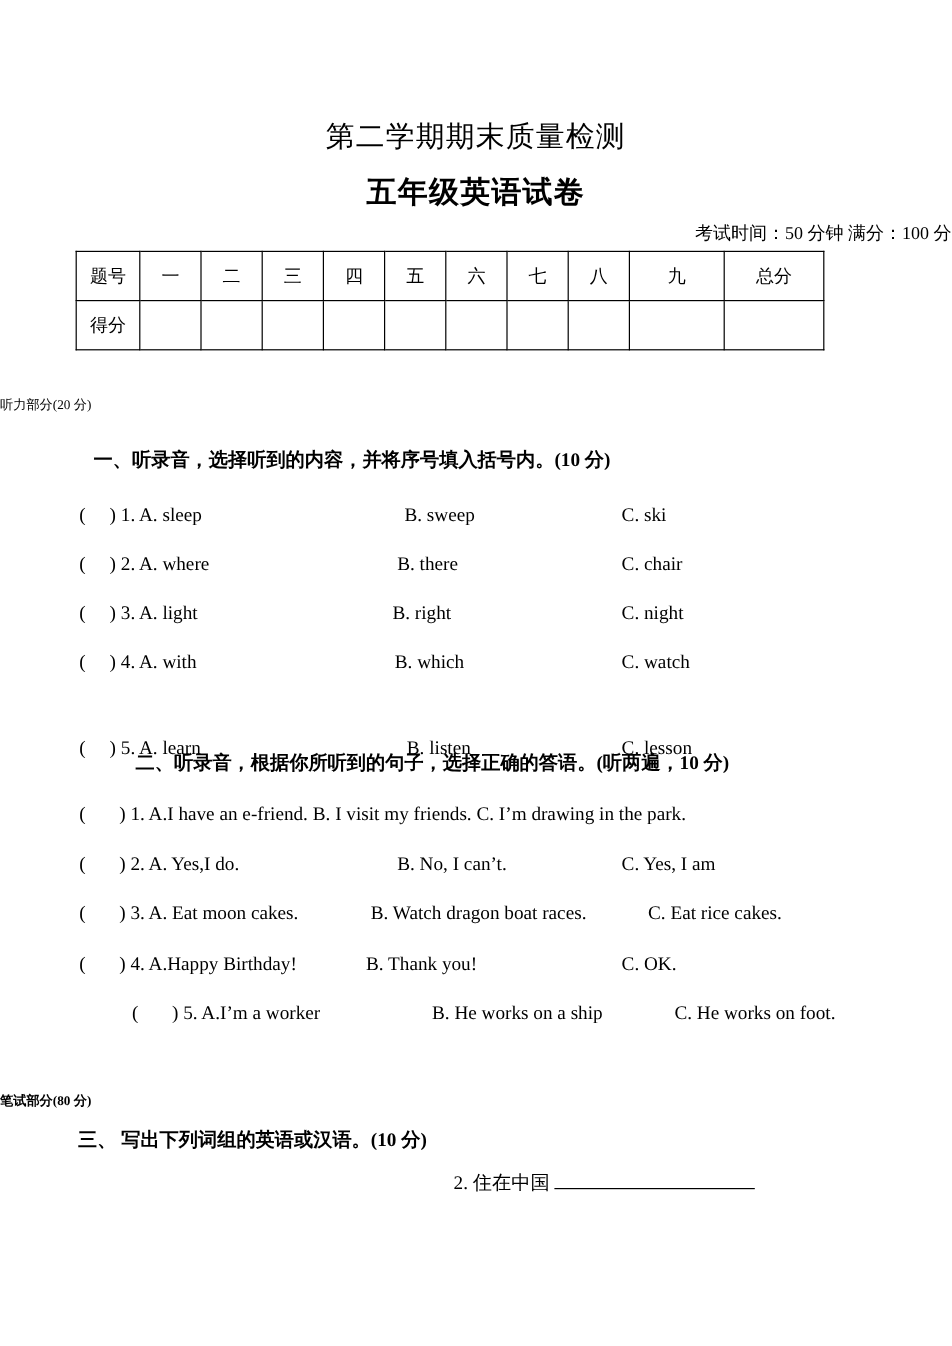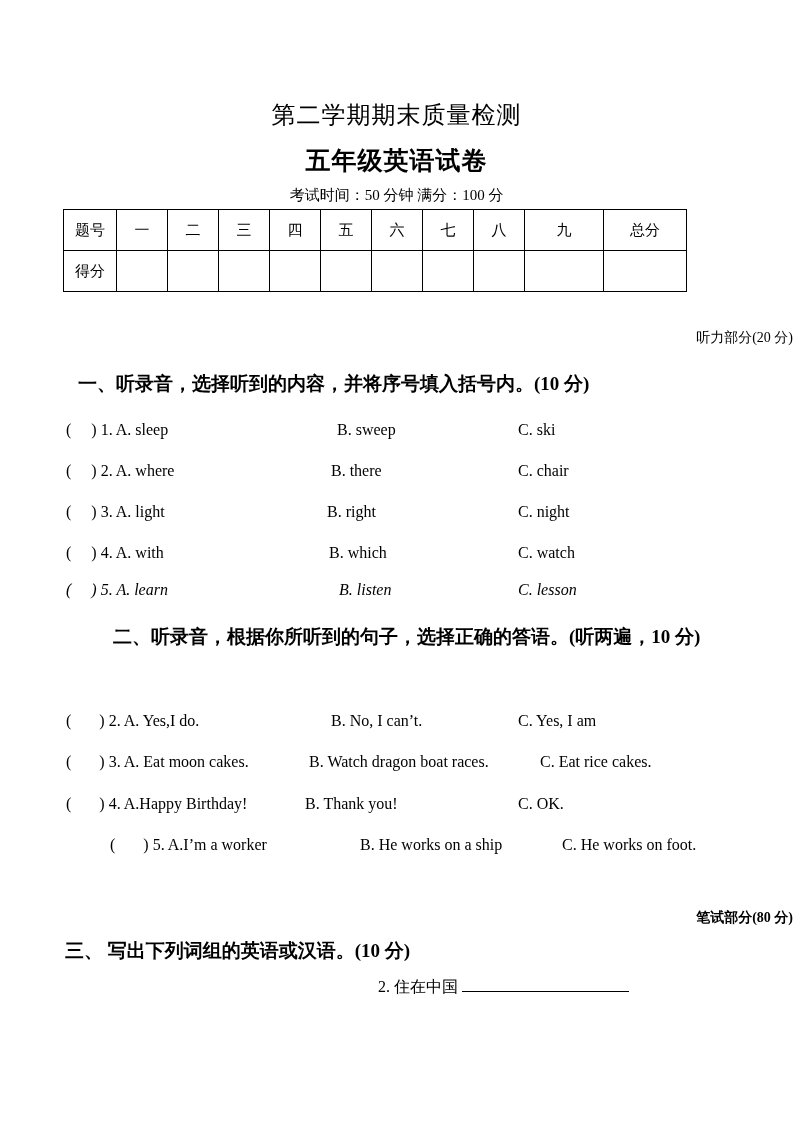--- a/index.html
+++ b/index.html
@@ -39,21 +39,21 @@
     text-align: center;
     font-size: 25px;
     font-weight: bold;
     line-height: 32px;
     letter-spacing: 1px;
   }
   .doc-info {
     position: absolute;
     left: 0; top: 185px;
     width: 793px;
-    text-align: center;
+    text-align: right;
     font-size: 15px;
     line-height: 20px;
   }
 
   
   .score-table {
     position: absolute;
     left: 63px;
     top: 209px;
     border-collapse: collapse;
@@ -69,28 +69,28 @@
   }
   .score-table .c-label { width: 52px; }
   .score-table .c-num   { width: 50px; }
   .score-table .c-wide  { width: 78px; }
   .score-table .c-total { width: 82px; }
 
   
   .part-title {
     position: absolute;
     width: 793px;
-    text-align: right;
-    font-size: 14px;
+    text-align: left;
+    font-size: 11px;
     line-height: 24px;
   }
 
   .sec-heading {
     position: absolute;
-    font-size: 19px;
+    font-size: 16px;
     font-weight: bold;
     line-height: 22px;
     white-space: nowrap;
   }
 
   
   .qrow {
     position: absolute;
     left: 66px;
     width: 680px;
@@ -197,30 +197,35 @@
   </div>
 
   <div class="qrow" style="top:541px;">
     <span>(&nbsp;&nbsp;&nbsp;&nbsp;&nbsp;)</span>
     <span>4.</span>
     <span>A. with</span>
     <span class="opt" style="left:263px;">B. which</span>
     <span class="opt" style="left:452px;">C. watch</span>
   </div>
 
-  <div class="qrow" style="top:578px;font-style:italic;">
+  <div class="qrow" style="top:612px;">
     <span>(&nbsp;&nbsp;&nbsp;&nbsp;&nbsp;)</span>
     <span>5.</span>
     <span>A. learn</span>
     <span class="opt" style="left:273px;">B. listen</span>
     <span class="opt" style="left:452px;">C. lesson</span>
   </div>
 
   <div class="sec-heading" style="left:65px; top:626px;margin-left:48px;">二、听录音，根据你所听到的句子，选择正确的答语。(听两遍，10 分)</div>
 
+  <div class="qrow-flow" style="top:667px;">
+    <span>(&nbsp;&nbsp;&nbsp;&nbsp;&nbsp;&nbsp;&nbsp;)</span>
+    <span>1.</span>
+    <span>A.I have an e-friend. B. I visit my friends. C. I’m drawing in the park.</span>
+  </div>
 
   <div class="qrow" style="top:709px;">
     <span>(&nbsp;&nbsp;&nbsp;&nbsp;&nbsp;&nbsp;&nbsp;)</span>
     <span>2.</span>
     <span>A. Yes,I do.</span>
     <span class="opt" style="left:265px;">B. No, I can’t.</span>
     <span class="opt" style="left:452px;">C. Yes, I am</span>
   </div>
 
   <div class="qrow" style="top:750px;">

